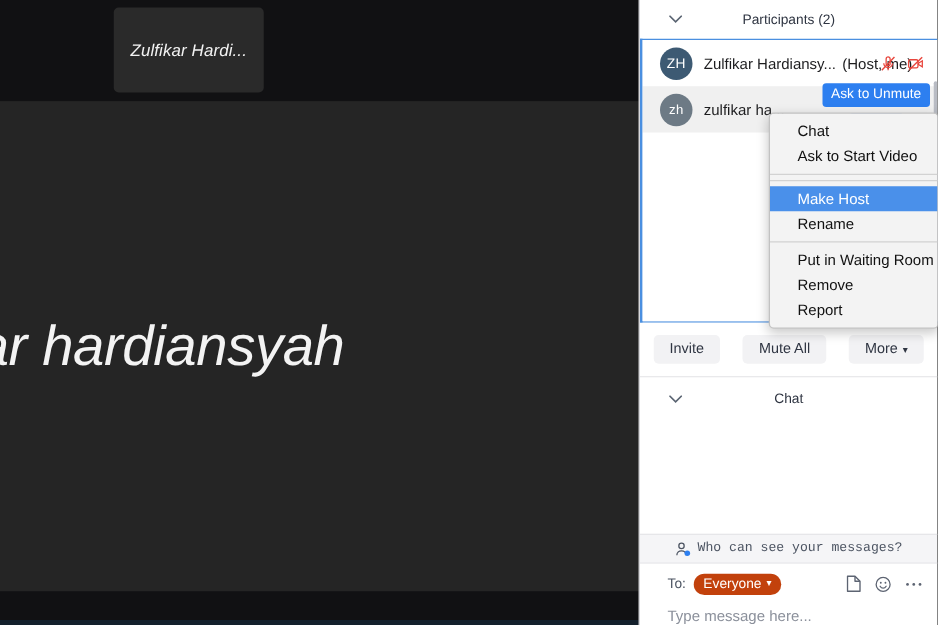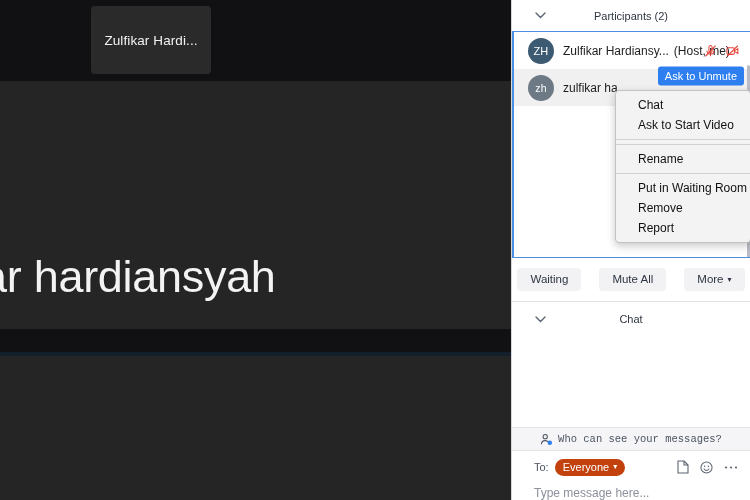--- a/index.html
+++ b/index.html
@@ -7,23 +7,24 @@
     width: 750px; height: 500px;
     overflow: hidden;
     font-family: "Liberation Sans", sans-serif;
     background: #252525;
   }
   .app { position: relative; width: 750px; height: 500px; display: flex; }
 
   
   .video-area {
     position: relative;
-    width: 511px; height: 356px;
+    width: 511px; height: 500px;
     background: #252525;
     flex: 0 0 511px;
+    font-style: italic;
   }
   .video-top-strip {
     position: absolute; top: 0; left: 0;
     width: 511px; height: 81px;
     background: #111113;
   }
   .self-thumb {
     position: absolute; top: 6px; left: 91px;
     width: 120px; height: 68px;
     background: #2a2a2a;
@@ -347,21 +348,21 @@
             <span class="caret">▾</span>
           </button>
         </span>
       </div>
 
       <div class="p-empty"></div>
       <div class="vscroll"></div>
     </div>
 
     <div class="p-footer">
-      <button class="btn-grey">Waiting</button>
+      <button class="btn-grey">Invite</button>
       <button class="btn-grey">Mute All</button>
       <button class="btn-grey">
         <span>More</span>
         <span class="caret">▾</span>
       </button>
     </div>
 
     <div class="chat-header">
       <span class="chev">
         <svg width="11" height="7" viewBox="0 0 11 7">
@@ -417,20 +418,21 @@
       </div>
       <div class="chat-placeholder">Type message here...</div>
     </div>
   </div>
 
   <div class="ctx-menu" id="ctx-menu">
       <div class="ctx-item">Chat</div>
       <div class="ctx-item">Ask to Start Video</div>
       <div class="ctx-sep"></div>
       <div class="ctx-sep"></div>
+      <div class="ctx-item active">Make Host</div>
       <div class="ctx-item">Rename</div>
       <div class="ctx-sep"></div>
       <div class="ctx-item">Put in Waiting Room</div>
       <div class="ctx-item">Remove</div>
       <div class="ctx-item">Report</div>
     </div>
 
 </div>
 
 </body></html>

